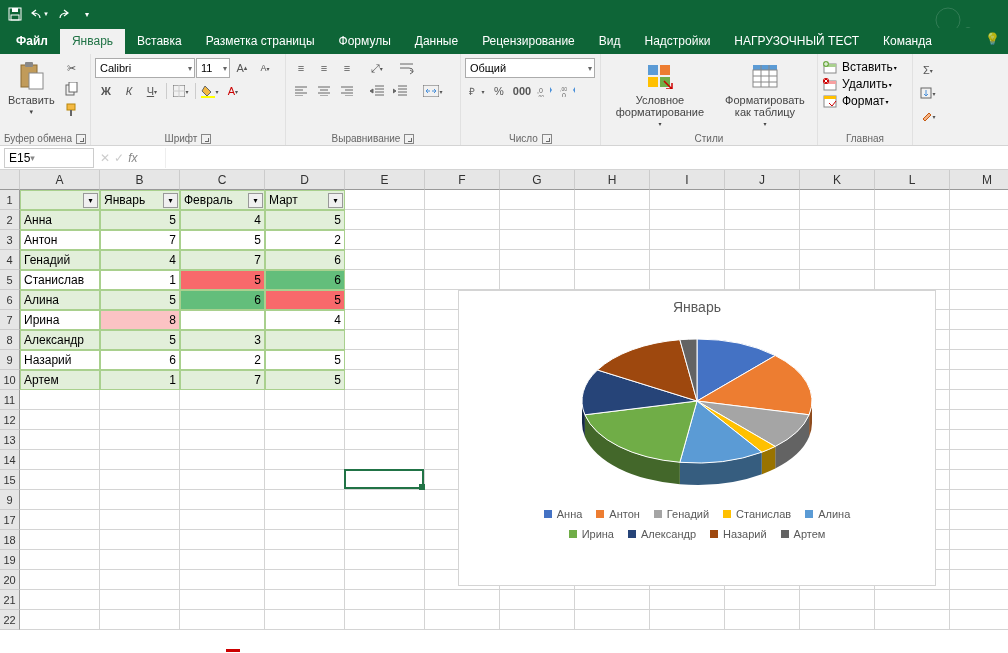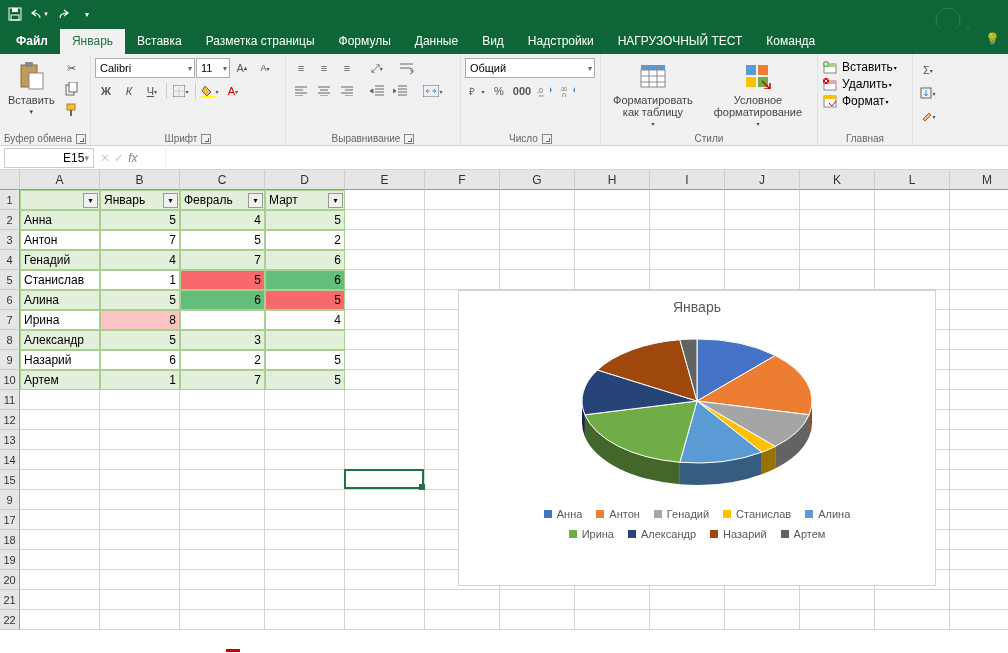--- a/index.html
+++ b/index.html
@@ -26,21 +26,21 @@
 
 .big-btn { display: flex; flex-direction: column; align-items: center; padding: 2px 4px; gap: 2px; font-size: 11px; color: #444; min-width: 42px; }
 .big-btn .icon { width: 32px; height: 32px; display: flex; align-items: center; justify-content: center; }
 .small-btn { width: 22px; height: 20px; display: flex; align-items: center; justify-content: center; color: #555; font-size: 11px; }
 .combo { height: 20px; border: 1px solid #ababab; background: #fff; font-size: 11px; padding: 0 14px 0 4px; position: relative; display: flex; align-items: center; }
 .combo::after { content: '▾'; position: absolute; right: 2px; font-size: 8px; color: #666; }
 .vstack { display: flex; flex-direction: column; gap: 1px; }
 .hstack { display: flex; gap: 1px; align-items: center; }
 
 .namebox-row { height: 24px; border-bottom: 1px solid #d4d4d4; display: flex; align-items: center; background: #fff; }
-.namebox { width: 90px; height: 20px; border: 1px solid #ccc; margin-left: 4px; padding: 0 4px; display: flex; align-items: center; justify-content: flex-end; font-size: 12px; }
+.namebox { width: 90px; height: 20px; border: 1px solid #ccc; margin-left: 4px; padding: 0 4px; display: flex; align-items: center; justify-content: flex-start; font-size: 12px; }
 .namebox::after { content: '▾'; font-size: 9px; color: #888; }
 .fx-btns { display: flex; gap: 4px; margin: 0 6px; color: #888; }
 .fx-label { font-style: italic; color: #888; margin-right: 22px; }
 .formula-input { flex: 1; height: 20px; border-left: 1px solid #eee; padding: 0 4px; }
 
 .sheet-area { display: flex; height: 480px; position: relative; }
 .corner { width: 20px; height: 20px; background: #e6e6e6; border-right: 1px solid #ccc; border-bottom: 1px solid #999; }
 .col-headers { display: flex; height: 20px; }
 .col-h { background: #e6e6e6; border-right: 1px solid #ccc; border-bottom: 1px solid #999; text-align: center; font-size: 12px; color: #333; line-height: 20px; }
 .row-h { width: 20px; height: 20px; background: #e6e6e6; border-right: 1px solid #999; border-bottom: 1px solid #ccc; text-align: center; font-size: 11px; color: #333; line-height: 20px; }
@@ -102,20 +102,21 @@
     </svg>
 </div>
 
 <div class="tabbar">
   <div class="tab file">Файл</div>
   <div class="tab active">Январь</div>
   <div class="tab">Вставка</div>
   <div class="tab">Разметка страницы</div>
   <div class="tab">Формулы</div>
   <div class="tab">Данные</div>
+  <div class="tab">Рецензирование</div>
   <div class="tab">Вид</div>
   <div class="tab">Надстройки</div>
   <div class="tab">НАГРУЗОЧНЫЙ ТЕСТ</div>
   <div class="tab">Команда</div>
   <div class="tab-right">
     <span style="opacity:.7">💡</span>
   </div>
 </div>
 
 <div class="ribbon">
@@ -295,45 +296,45 @@
       </div>
     </div>
     <div class="ribbon-group-label">
         <span>Число</span>
         <span class="dlg-launcher"></span>
       </div>
   </div>
 
   <div class="ribbon-group">
     <div class="ribbon-group-body">
+      <div class="big-btn" style="width:110px">
+        <div class="icon">
+            <svg width="28" height="26">
+              <rect x="2" y="2" width="10" height="10" fill="#5b9bd5"></rect>
+              <rect x="14" y="2" width="10" height="10" fill="#ed7d31"></rect>
+              <rect x="2" y="14" width="10" height="10" fill="#ffc000"></rect>
+              <rect x="14" y="14" width="10" height="10" fill="#70ad47"></rect>
+              <path d="M18 18 L26 26 M26 20 L26 26 L20 26" stroke="#c00" stroke-width="1.5" fill="none"></path>
+            </svg>
+          </div>
+        <span style="text-align:center;line-height:1.1">Условное форматирование</span>
+          <span style="font-size:6px">▾</span>
+      </div>
       <div class="big-btn" style="width:96px">
         <div class="icon">
             <svg width="26" height="24">
               <rect x="1" y="1" width="24" height="5" fill="#5b9bd5"></rect>
               <rect x="1" y="6" width="24" height="17" fill="#fff" stroke="#888"></rect>
               <line x1="9" y1="1" x2="9" y2="23" stroke="#888"></line>
               <line x1="17" y1="1" x2="17" y2="23" stroke="#888"></line>
               <line x1="1" y1="12" x2="25" y2="12" stroke="#888"></line>
               <line x1="1" y1="18" x2="25" y2="18" stroke="#888"></line>
             </svg>
           </div>
         <span style="text-align:center;line-height:1.1">Форматировать как таблицу</span>
-          <span style="font-size:6px">▾</span>
-      </div>
-      <div class="big-btn" style="width:110px">
-        <div class="icon">
-            <svg width="28" height="26">
-              <rect x="2" y="2" width="10" height="10" fill="#5b9bd5"></rect>
-              <rect x="14" y="2" width="10" height="10" fill="#ed7d31"></rect>
-              <rect x="2" y="14" width="10" height="10" fill="#ffc000"></rect>
-              <rect x="14" y="14" width="10" height="10" fill="#70ad47"></rect>
-              <path d="M18 18 L26 26 M26 20 L26 26 L20 26" stroke="#c00" stroke-width="1.5" fill="none"></path>
-            </svg>
-          </div>
-        <span style="text-align:center;line-height:1.1">Условное форматирование</span>
           <span style="font-size:6px">▾</span>
       </div>
     </div>
     <div class="ribbon-group-label">
         <span>Стили</span>
       </div>
   </div>
 
   <div class="ribbon-group" style="min-width:95px">
     <div class="ribbon-group-body vstack" style="gap:3px;padding-top:4px">

